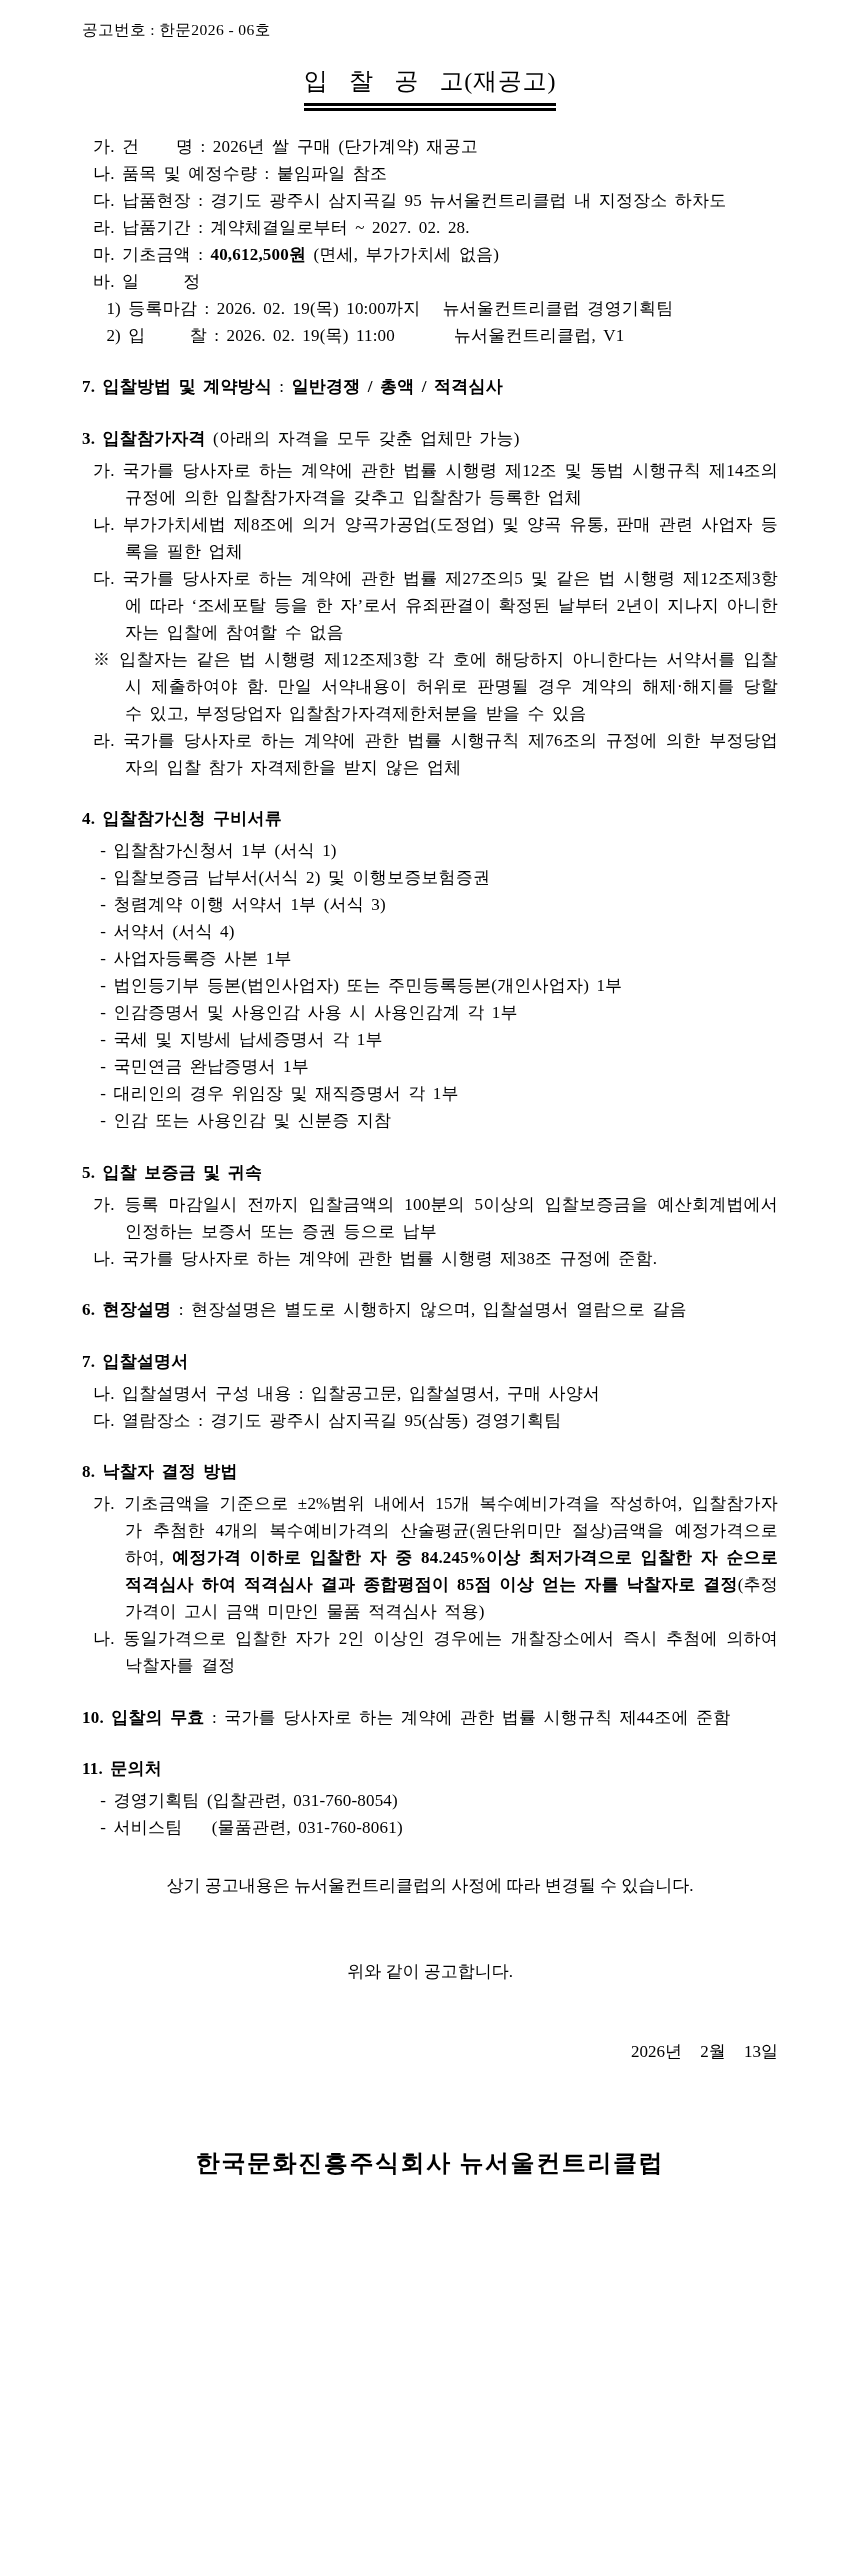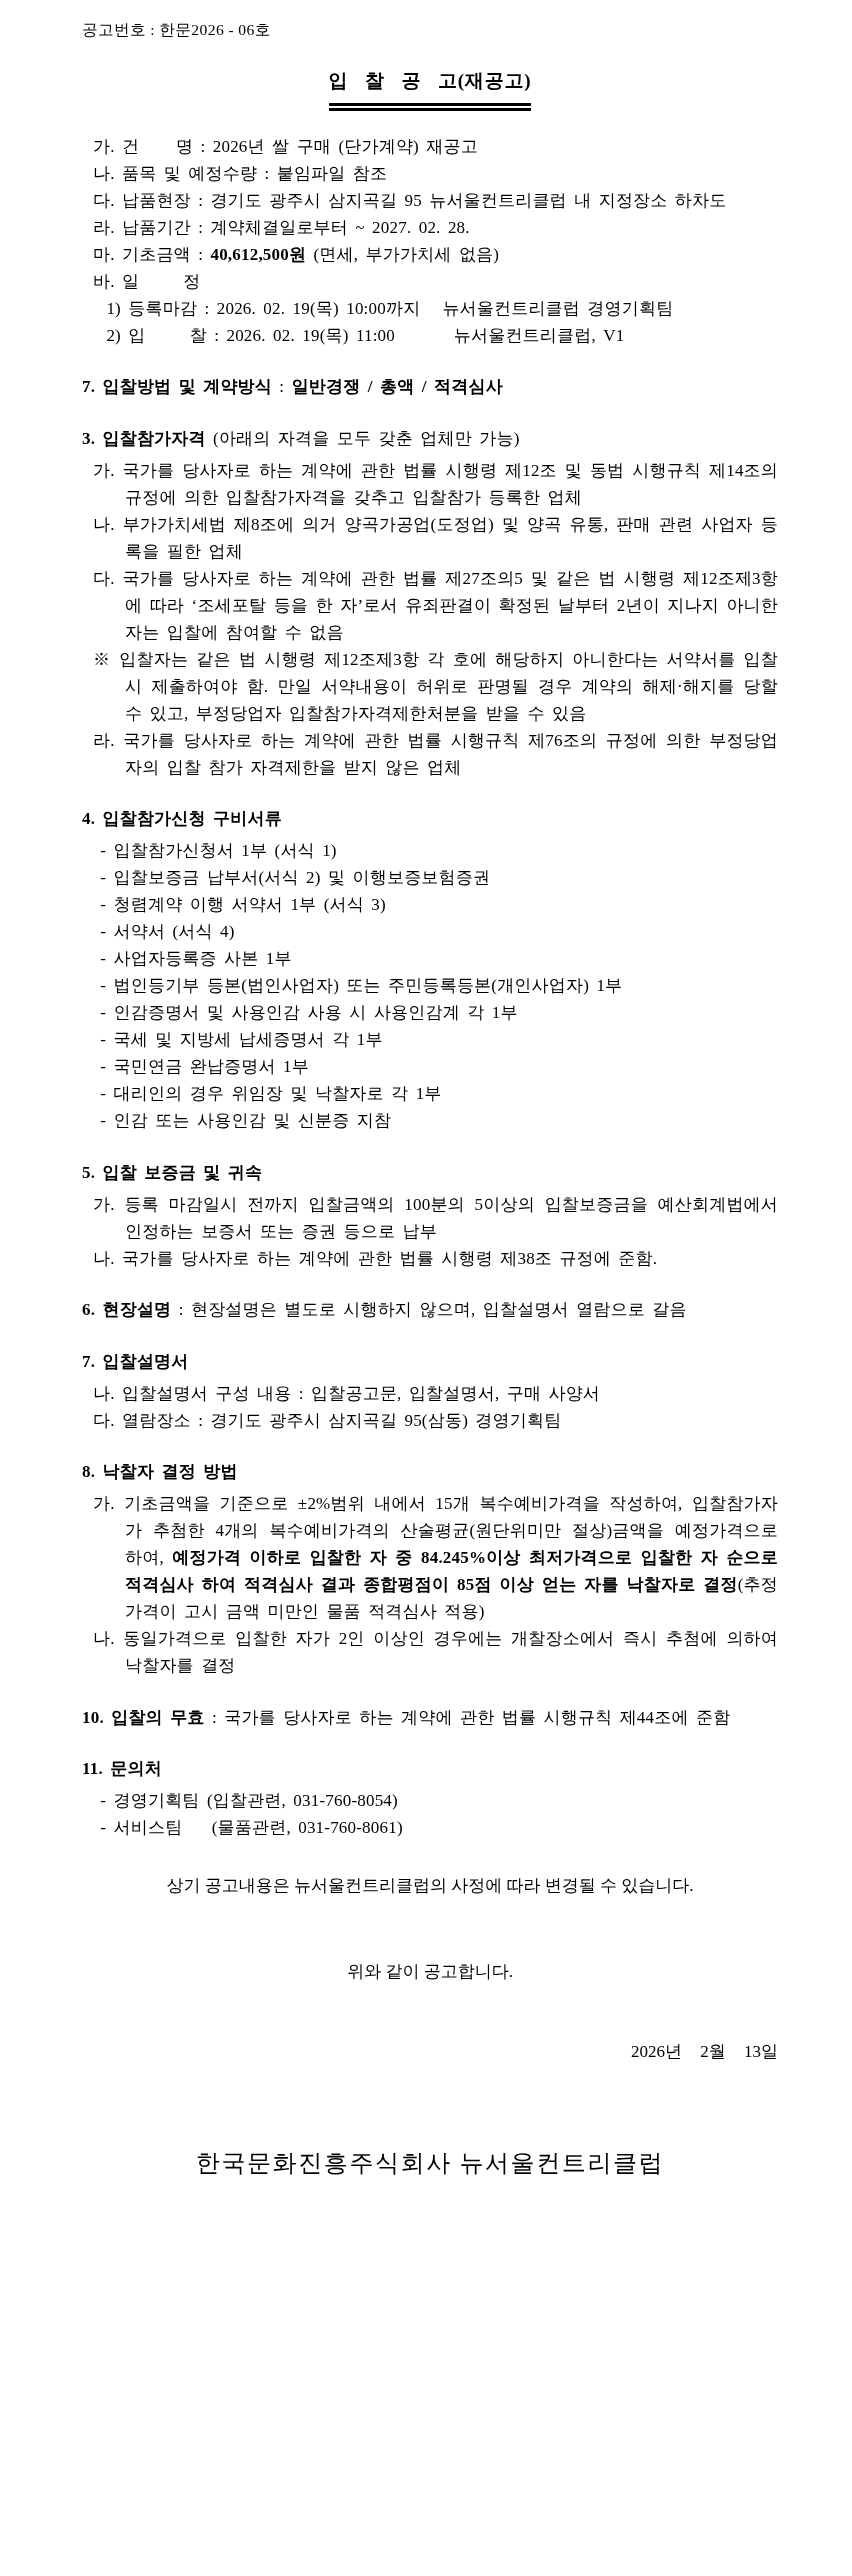--- a/index.html
+++ b/index.html
@@ -8,21 +8,21 @@
     color:#000; font-family:"Liberation Serif", serif;
   }
   .page { padding:19.7px 75px 0 82px; }
 
   .notice-no { font-size:15.6px; line-height:19.7px; letter-spacing:0.4px; }
 
   .title-wrap { text-align:center; margin-top:24.6px; }
   .title-outer { display:inline-block; border-bottom:3.3px solid #000; padding-bottom:2.5px; }
   .title-inner {
     display:inline-block; border-bottom:3.3px solid #000; padding-bottom:4.9px;
-    font-size:19px; font-weight:bold; letter-spacing:0.8px; line-height:34px;
+    font-size:24px; font-weight:normal; letter-spacing:0.8px; line-height:34px;
   }
 
   .sections { margin-top:21.3px; }
   .section { margin-top:24.6px; }
   .section:first-child { margin-top:0; }
 
   .line {
     font-size:17px; line-height:27px;
     text-align:justify; word-spacing:2.9px; letter-spacing:0.2px;
   }
@@ -33,21 +33,21 @@
   .sub   { padding-left:49px; text-indent:-24.6px; }
   .dash  { padding-left:38px; text-indent:-19.7px; }
   .plain { padding-left:6.6px; }
 
   .b { font-weight:bold; }
   .u { text-decoration-thickness:1.6px; text-underline-offset:3.3px; }
 
   .footer-note { text-align:center; margin-top:31px; font-size:17px; line-height:27px; }
   .closing     { text-align:center; margin-top:59px; font-size:17px; line-height:27px; }
   .date        { text-align:right; margin-top:53px; font-size:17px;  line-height:27px; word-spacing:4.9px; }
-  .company     { text-align:center; margin-top:82px; font-size:24px; font-weight:normal; letter-spacing:1.6px; line-height:33px; }
+  .company     { text-align:center; margin-top:82px; font-size:24px; font-weight:bold; letter-spacing:1.6px; line-height:33px; }
 </style>
 </head>
 <body>
 
 <div class="page">
 
   <div class="notice-no">공고번호 : 한문2026 - 06호</div>
 
   <div class="title-wrap">
     <span class="title-outer">
@@ -81,21 +81,21 @@
         <div class="line heading"><span class="hb">4. 입찰참가신청 구비서류</span></div>
         <div class="line dash"><span>-&nbsp;</span><span>입찰참가신청서 1부 (서식 1)</span></div>
         <div class="line dash"><span>-&nbsp;</span><span>입찰보증금 납부서(서식 2) 및 이행보증보험증권</span></div>
         <div class="line dash"><span>-&nbsp;</span><span>청렴계약 이행 서약서 1부 (서식 3)</span></div>
         <div class="line dash"><span>-&nbsp;</span><span>서약서 (서식 4)</span></div>
         <div class="line dash"><span>-&nbsp;</span><span>사업자등록증 사본 1부</span></div>
         <div class="line dash"><span>-&nbsp;</span><span>법인등기부 등본(법인사업자) 또는 주민등록등본(개인사업자) 1부</span></div>
         <div class="line dash"><span>-&nbsp;</span><span>인감증명서 및 사용인감 사용 시 사용인감계 각 1부</span></div>
         <div class="line dash"><span>-&nbsp;</span><span>국세 및 지방세 납세증명서 각 1부</span></div>
         <div class="line dash"><span>-&nbsp;</span><span>국민연금 완납증명서 1부</span></div>
-        <div class="line dash"><span>-&nbsp;</span><span>대리인의 경우 위임장 및 낙찰자로 각 1부</span></div>
+        <div class="line dash"><span>-&nbsp;</span><span>대리인의 경우 위임장 및 재직증명서 각 1부</span></div>
         <div class="line dash"><span>-&nbsp;</span><span>인감 또는 사용인감 및 신분증 지참</span></div>
       </div>
       <div class="section">
         <div class="line heading"><span class="hb">5. 입찰 보증금 및 귀속</span></div>
         <div class="line item"><span>가.&nbsp;</span><span>등록 마감일시 전까지 입찰금액의 100분의 5이상의 입찰보증금을 예산회계법에서 인정하는 보증서 또는 증권 등으로 납부</span></div>
         <div class="line item"><span>나.&nbsp;</span><span>국가를 당사자로 하는 계약에 관한 법률 시행령 제38조 규정에 준함.</span></div>
       </div>
       <div class="section">
         <div class="line heading"><span class="hb">6. 현장설명</span><span> : 현장설명은 별도로 시행하지 않으며, 입찰설명서 열람으로 갈음</span></div>
       </div>

